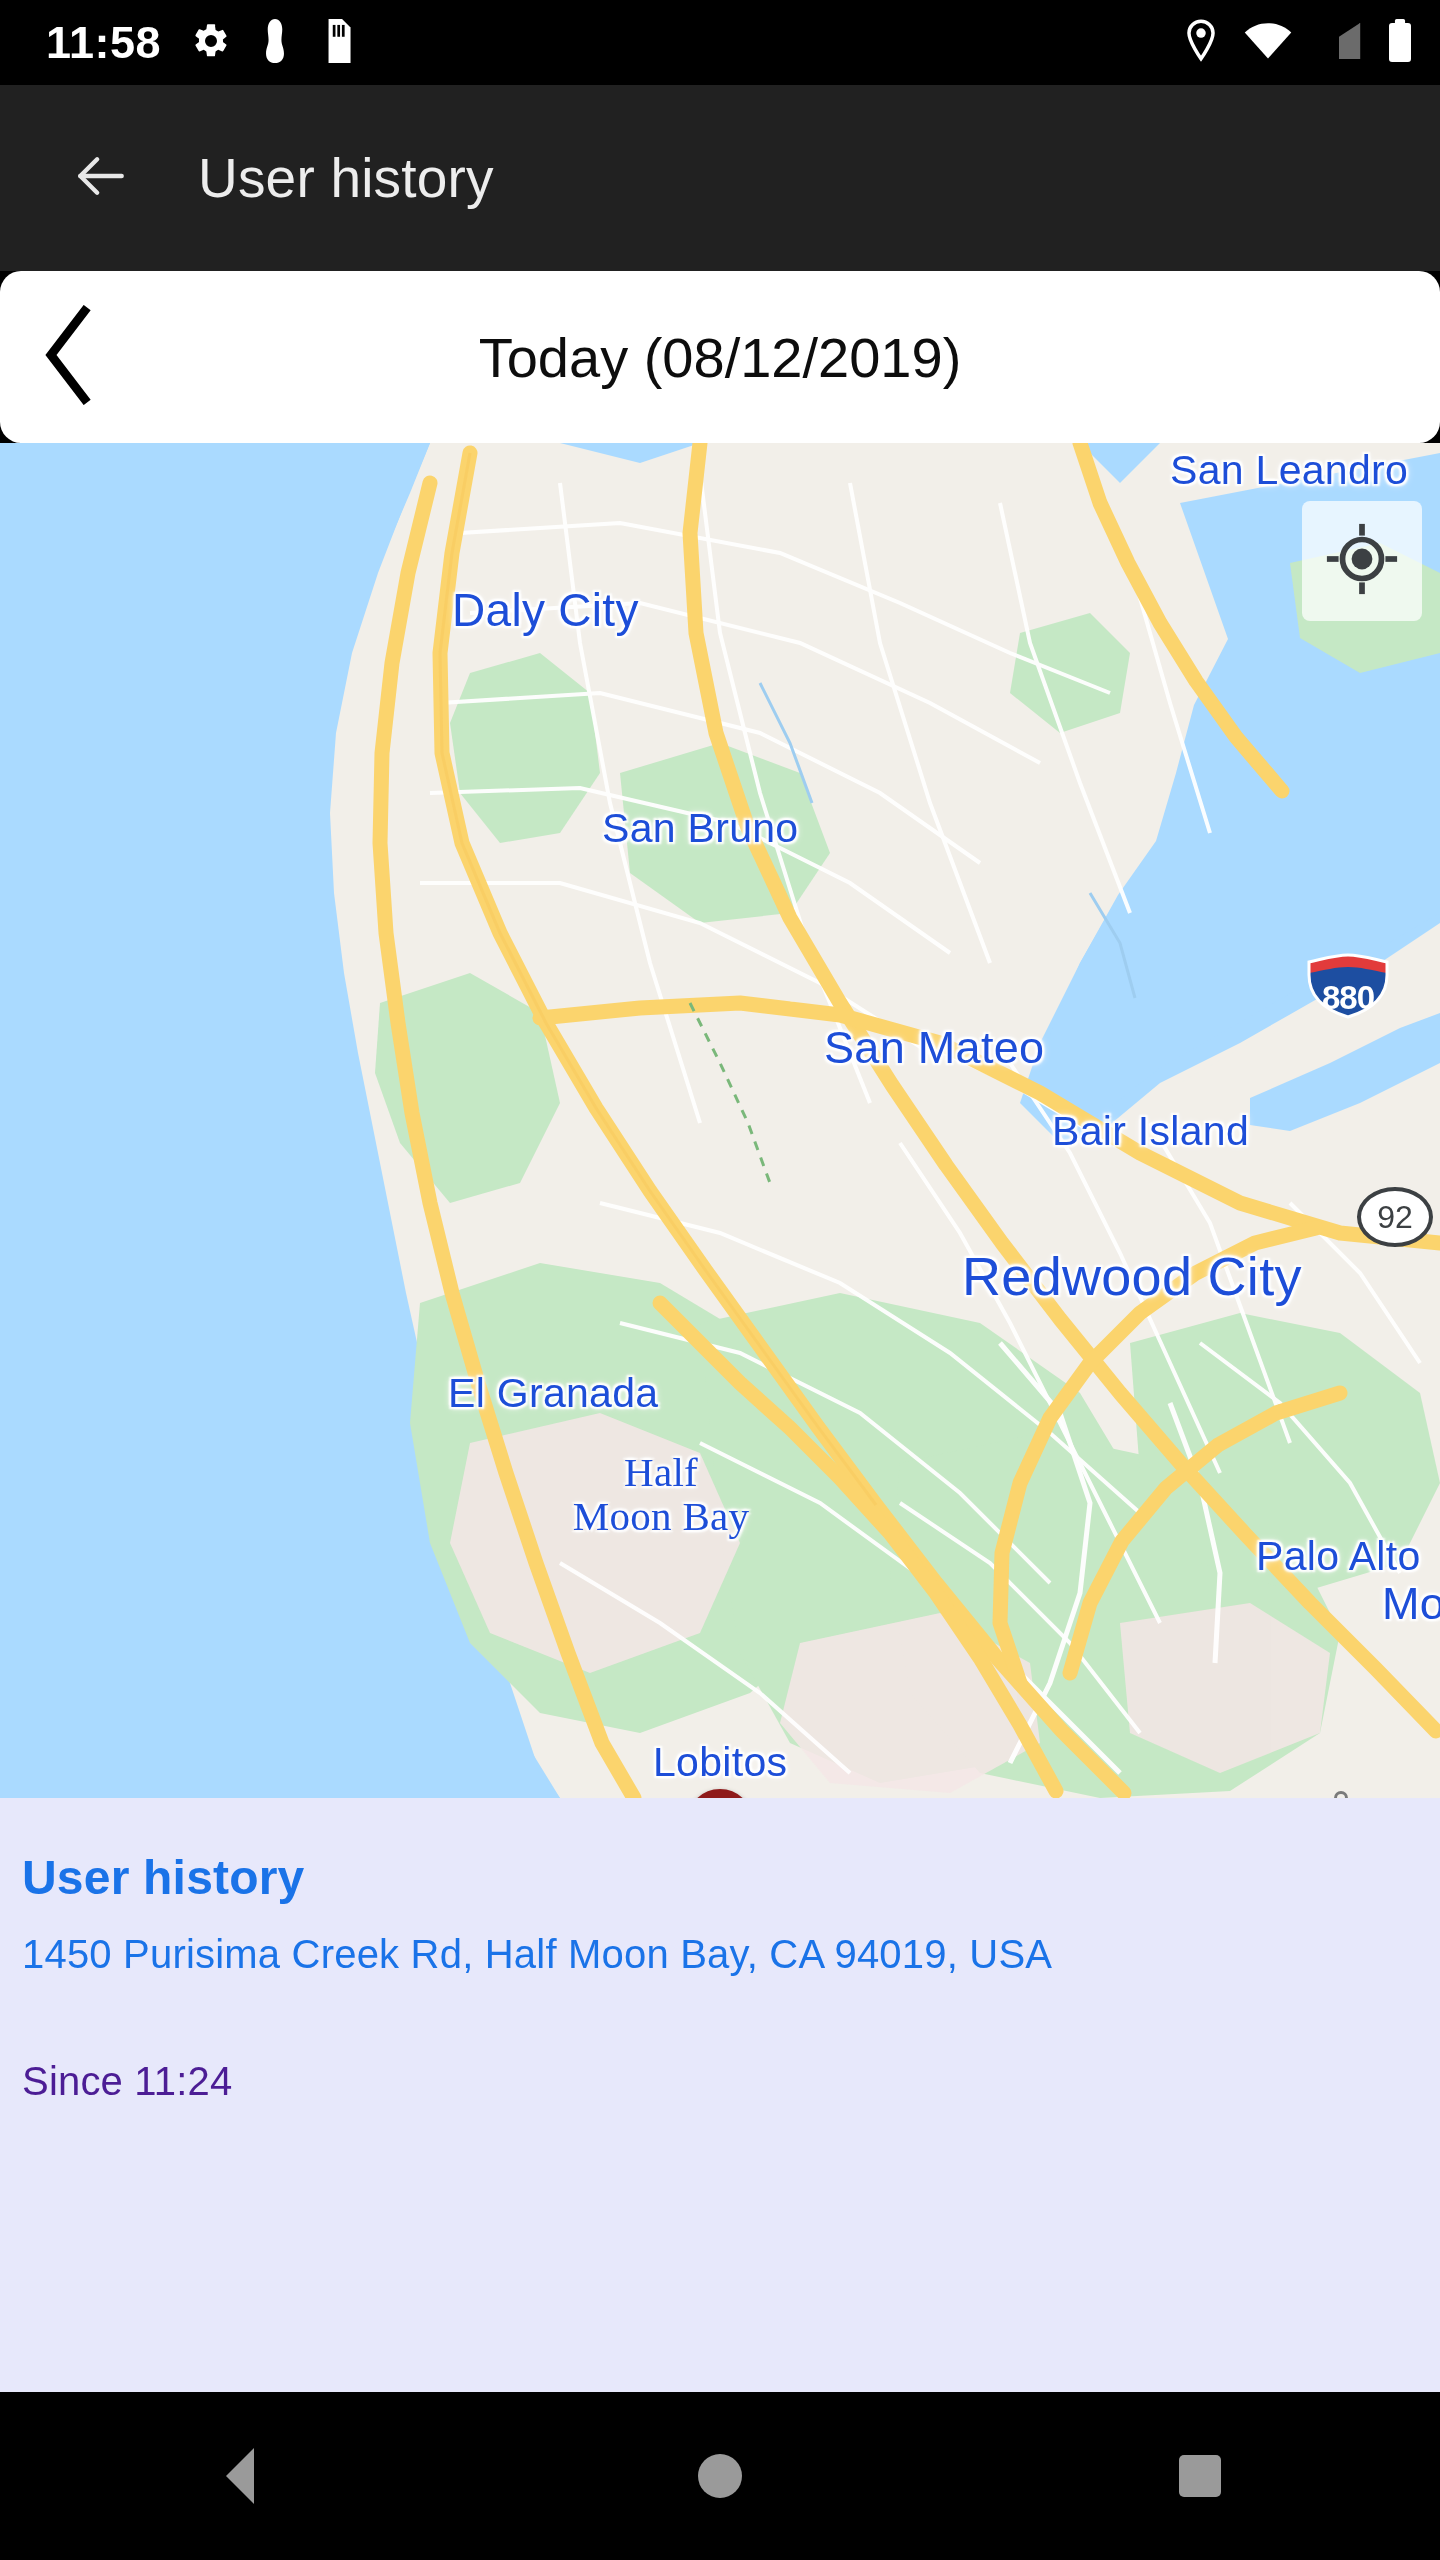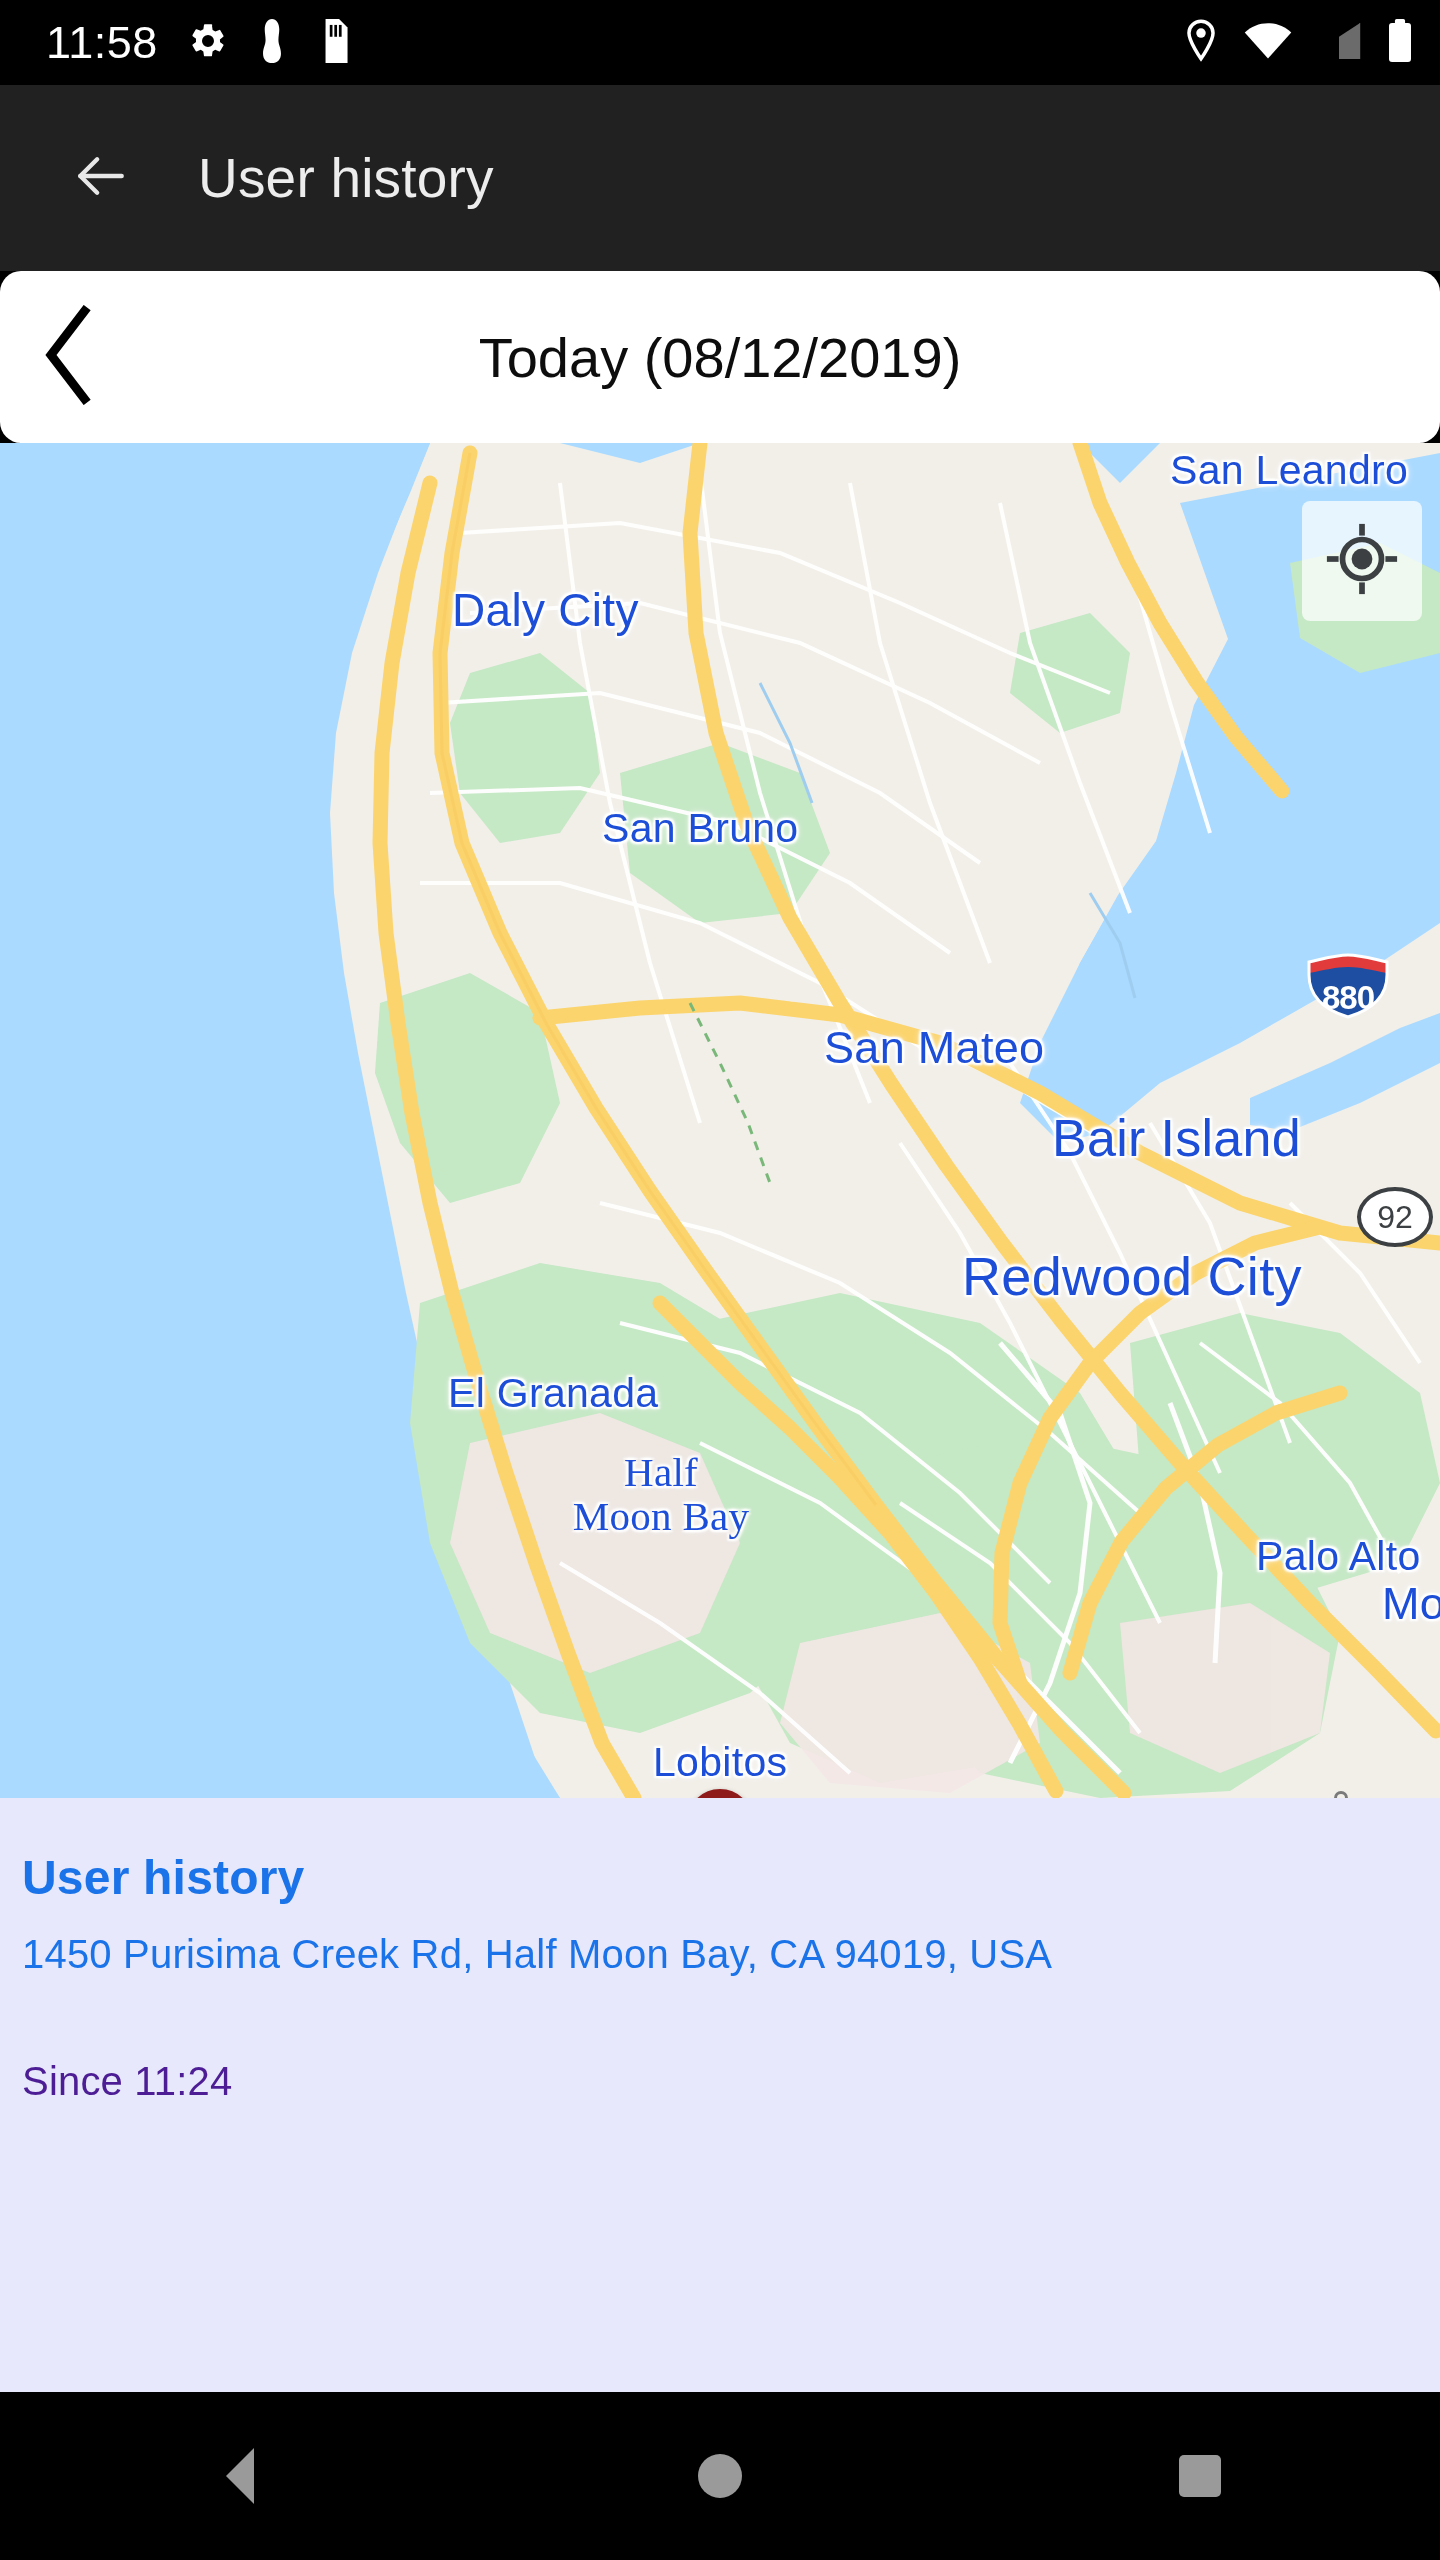--- a/index.html
+++ b/index.html
@@ -8,21 +8,21 @@
 
   .phone{ position:relative; width:1440px; height:2560px; background:#000; }
 
   
   .statusbar{
     position:absolute; top:0; left:0; width:1440px; height:85px;
     background:#000; display:flex; align-items:center;
     padding:0 26px 0 46px;
   }
   .status-time{
-    color:#fff; font-size:45px; letter-spacing:0.5px; font-weight:400;
+    color:#fff; font-size:45px; letter-spacing:0.5px; font-weight:700;
     line-height:1;
   }
   .status-left-icons{ display:flex; align-items:center; gap:26px; margin-left:30px; }
   .status-right-icons{ margin-left:auto; display:flex; align-items:center; gap:24px; }
   .sicon{ display:block; }
 
   
   .appbar{
     position:absolute; top:85px; left:0; width:1440px; height:186px;
     background:#212121; display:flex; align-items:center;
@@ -327,21 +327,21 @@
 
       <g stroke="#7ab87a" stroke-width="3" fill="none" stroke-dasharray="9 8">
         <path d="M690,560 L720,620 L748,680 L770,740"></path>
       </g>
     </svg>
 
     <div class="map-label" style="left:1170px; top:4px;  font-size:41px;">San Leandro</div>
     <div class="map-label" style="left:452px;  top:140px; font-size:46px;">Daly City</div>
     <div class="map-label" style="left:602px;  top:362px; font-size:41px;">San Bruno</div>
     <div class="map-label" style="left:824px;  top:563px; font-size:45px;margin-top:16px;">San Mateo</div>
-    <div class="map-label" style="left:1052px; top:665px; font-size:52px;">Bair Island</div>
+    <div class="map-label" style="left:1052px; top:665px; font-size:41px;">Bair Island</div>
     <div class="map-label" style="left:448px;  top:927px; font-size:41px;">El Granada</div>
     <div class="map-label" style="left:962px;  top:802px; font-size:54px;">Redwood City</div>
     <div class="map-label" style="left:1256px; top:1090px; font-size:41px;">Palo Alto</div>
     <div class="map-label" style="left:653px;  top:1296px; font-size:41px;">Lobitos</div>
 
     <div class="map-label" style="left:1382px; top:1135px; font-size:45px;">Mo</div>
 
     <div class="map-label two-line" style="left:556px; top:1008px; width:210px; font-size:41px;font-family:Liberation Serif, serif;">
       <span>Half</span><br>
       <span>Moon Bay</span>

